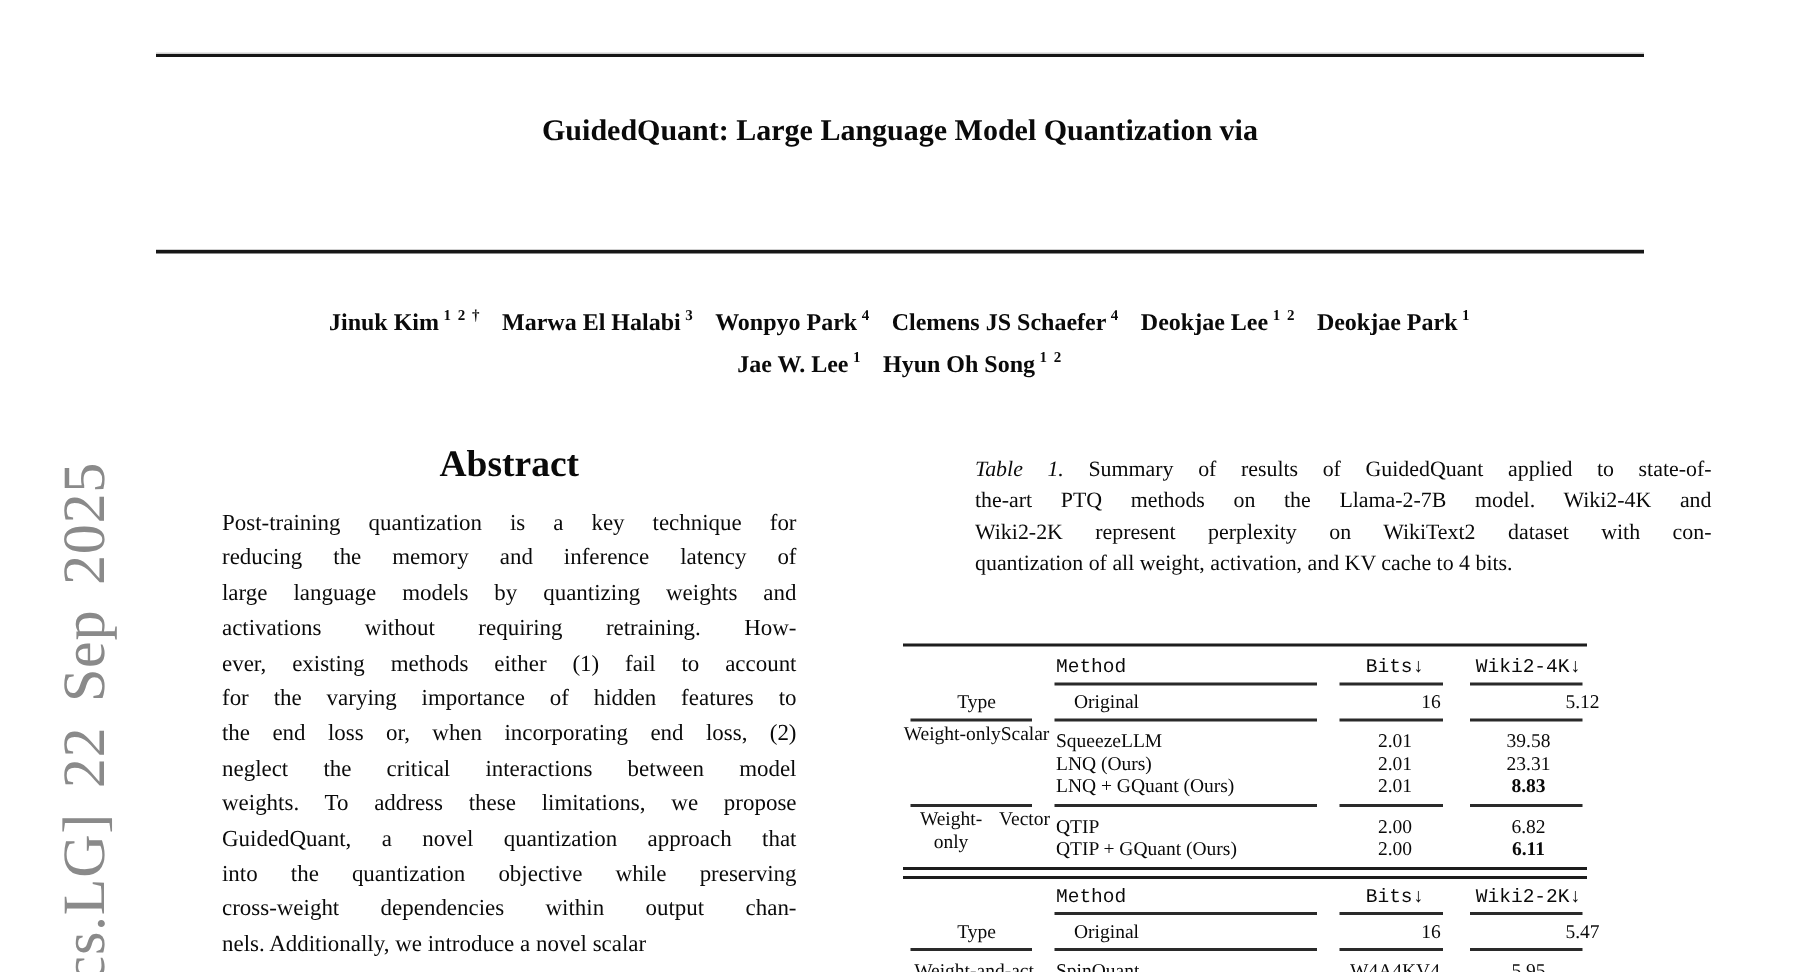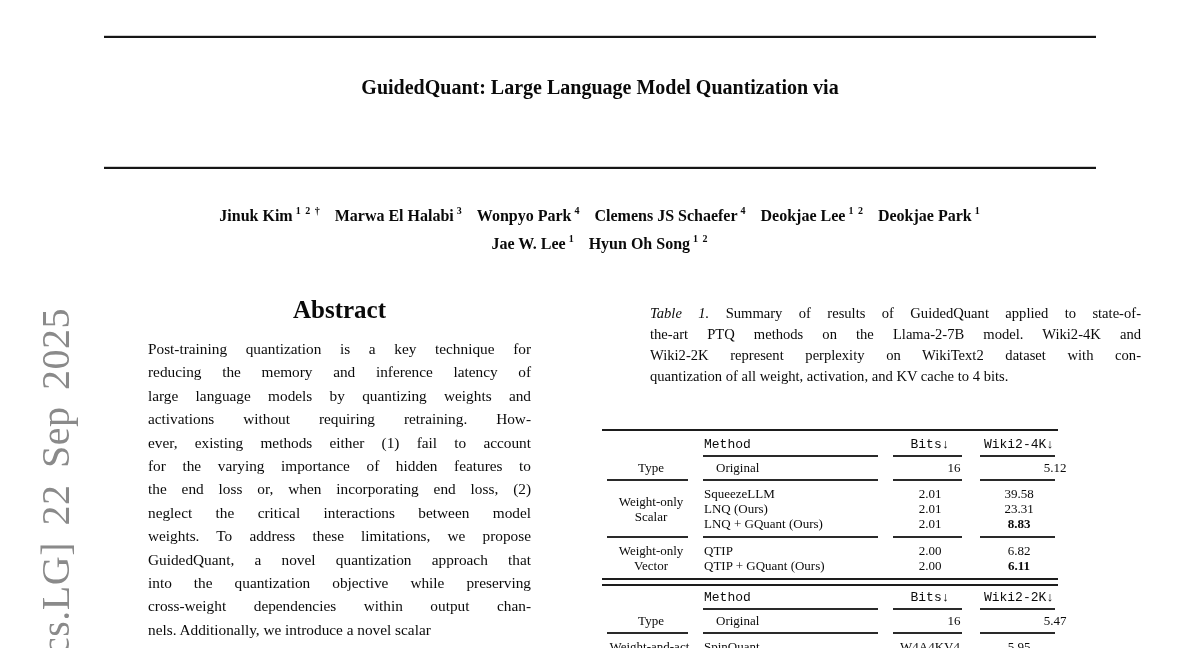--- a/index.html
+++ b/index.html
@@ -66,21 +66,21 @@
   .cmid .cw1{width:98px;flex:none;}
   .cmid .cw2{width:180px;flex:none;}
   .cmid .cw3{width:100px;flex:none;}
   .cmid .cw4{width:78px;flex:none;}
   .cmid .bar{height:1.5px;background:#2a2a2a;}
   .cw1 .bar{margin:0 12px 0 5px;}
   .cw2 .bar{margin:0 2px 0 3px;}
   .cw3 .bar{margin:0 18px 0 13px;}
   .cw4 .bar{margin:0 3px 0 0;}
   .group{display:flex;}
-  .g-label{width:98px;flex:none;display:flex;flex-direction:column;justify-content:center;text-align:center;}
+  .g-label{width:98px;flex:none;display:flex;flex-direction:row;justify-content:center;text-align:center;}
   .g-rows{display:flex;flex-direction:column;padding:5px 0;}
   .g-row{display:flex;height:15px;line-height:15px;}
   .b{font-weight:bold;}
   .spacer4{height:4px;}
   .partial-row{display:flex;margin-top:2px;height:20px;line-height:15px;padding-top:3px;box-sizing:border-box;}
 </style>
 </head>
 <body>
 
 <div class="watermark">cs.LG] 22 Sep 2025</div>

